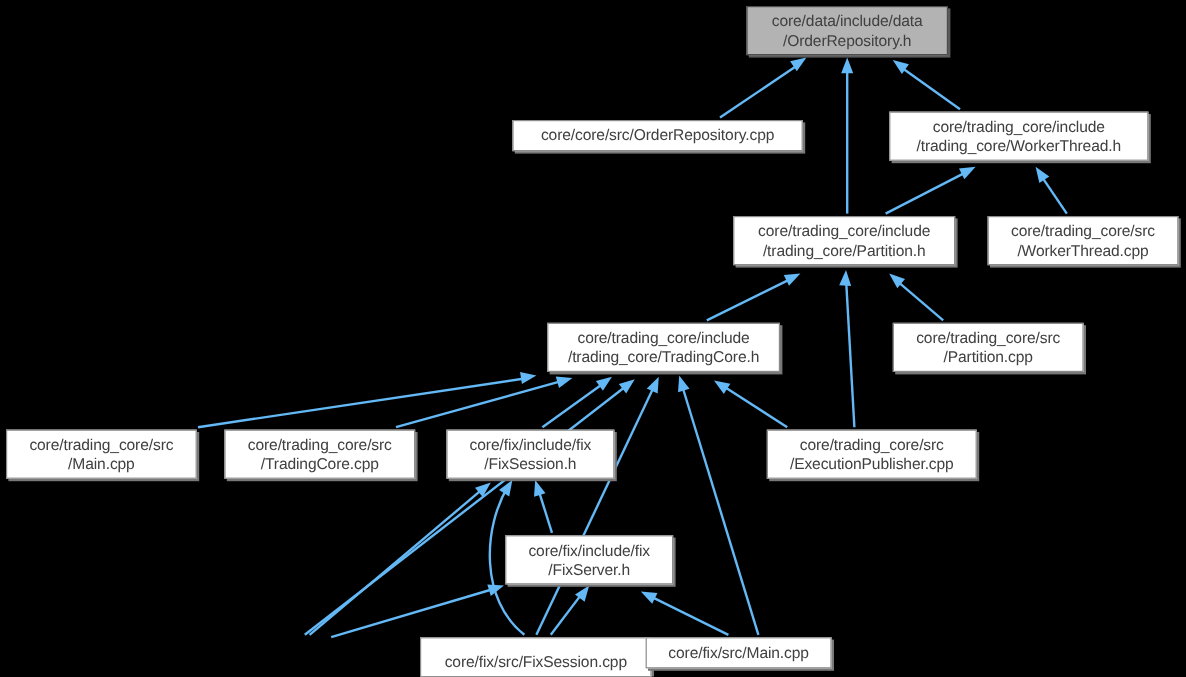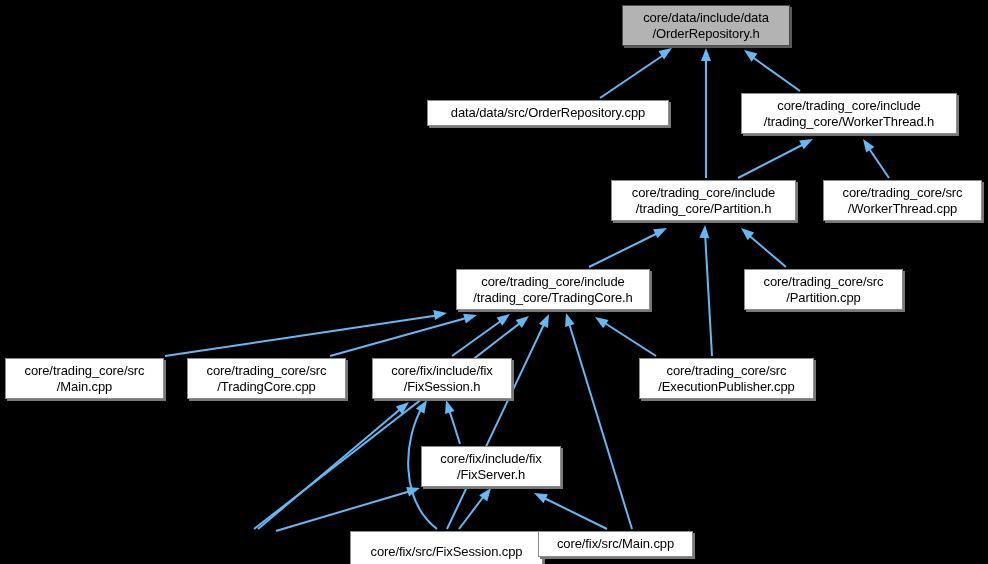--- a/index.html
+++ b/index.html
@@ -32,21 +32,21 @@
   .graph-node {
     position: absolute;
     box-sizing: border-box;
     display: flex;
     align-items: center;
     justify-content: center;
     text-align: center;
     background: #ffffff;
     border: 1px solid #8c8c8c;
     box-shadow: 2px 2px 0 0 #787878;
-    color: #000000;
+    color: #404040;
     font-size: 13px;
     line-height: 16px;
     letter-spacing: -0.1px;
     white-space: pre-line;
     padding: 2px 6px;
   }
   .graph-node.root-node {
     background: #b3b3b3;
     border: 1px solid #4d4d4d;
     box-shadow: 2px 2px 0 0 #5a5a5a;
@@ -103,21 +103,21 @@
       <polygon points="0,0 -13,-5 -13,5" fill="#63b8f5" transform="translate(420,488) rotate(-17)"></polygon>
       <path d="M 459,529 L 487,492" stroke="#63b8f5" stroke-width="2" fill="none"></path>
       <polygon points="0,0 -13,-5 -13,5" fill="#63b8f5" transform="translate(491,488) rotate(-53)"></polygon>
       <path d="M 607,529 L 540,496" stroke="#63b8f5" stroke-width="2" fill="none"></path>
       <polygon points="0,0 -13,-5 -13,5" fill="#63b8f5" transform="translate(534,493) rotate(-154)"></polygon>
     </svg>
 
   <div id="nodes-layer">
       <div class="graph-node root-node" style="left: 622px; top: 5px; width: 168px; height: 41px;"><span class="node-label">core/data/include/data
 /OrderRepository.h</span></div>
-      <div class="graph-node" style="left: 427px; top: 100px; width: 242px; height: 26px;"><span class="node-label">data/data/src/OrderRepository.cpp</span></div>
+      <div class="graph-node" style="left: 427px; top: 100px; width: 242px; height: 26px;"><span class="node-label">core/core/src/OrderRepository.cpp</span></div>
       <div class="graph-node" style="left: 741px; top: 93px; width: 216px; height: 41px;"><span class="node-label">core/trading_core/include
 /trading_core/WorkerThread.h</span></div>
       <div class="graph-node" style="left: 611px; top: 180px; width: 185px; height: 41px;"><span class="node-label">core/trading_core/include
 /trading_core/Partition.h</span></div>
       <div class="graph-node" style="left: 823px; top: 180px; width: 159px; height: 41px;"><span class="node-label">core/trading_core/src
 /WorkerThread.cpp</span></div>
       <div class="graph-node" style="left: 456px; top: 269px; width: 194px; height: 41px;"><span class="node-label">core/trading_core/include
 /trading_core/TradingCore.h</span></div>
       <div class="graph-node" style="left: 744px; top: 269px; width: 159px; height: 41px;"><span class="node-label">core/trading_core/src
 /Partition.cpp</span></div>

